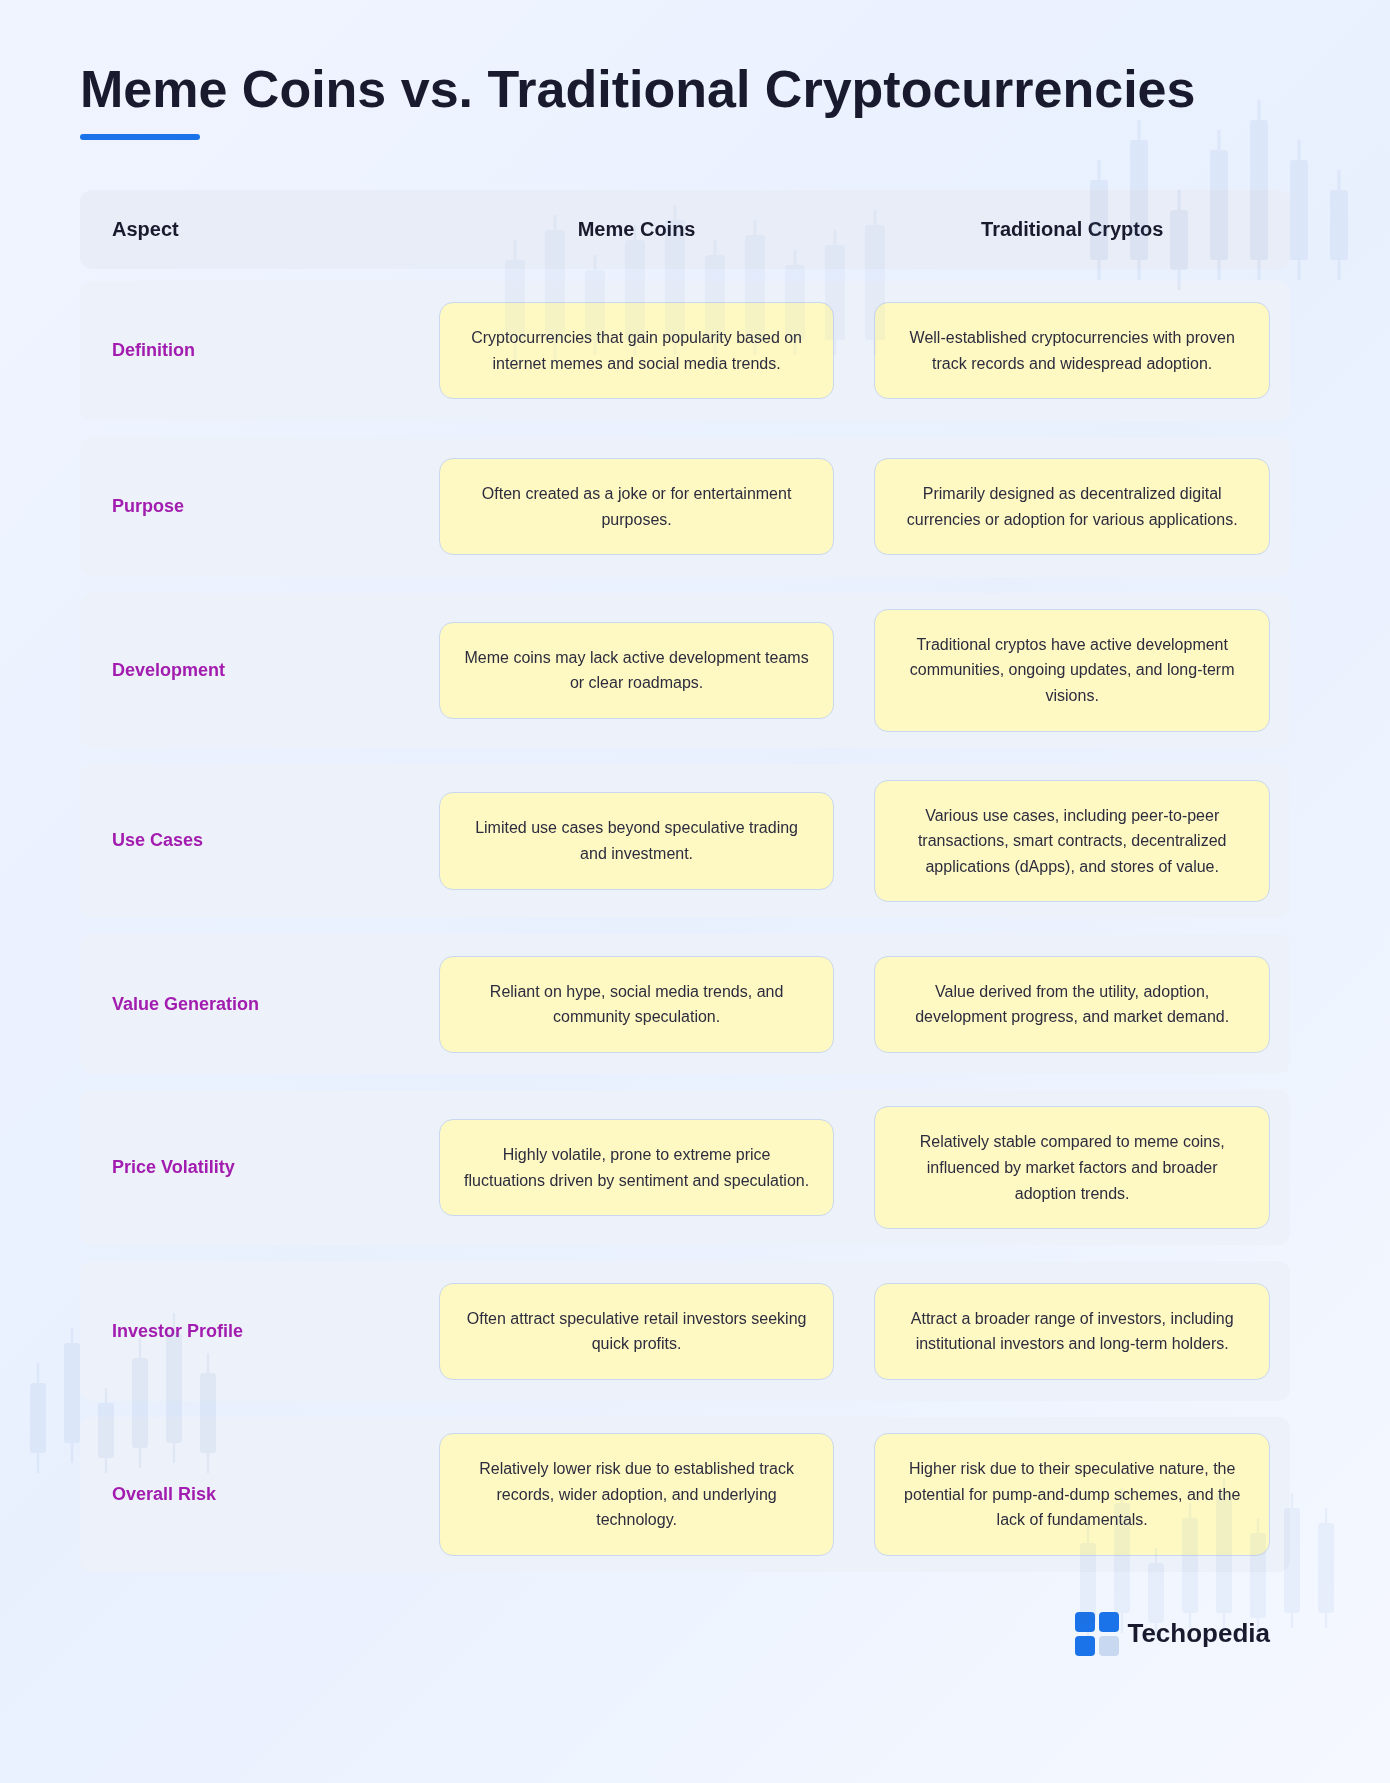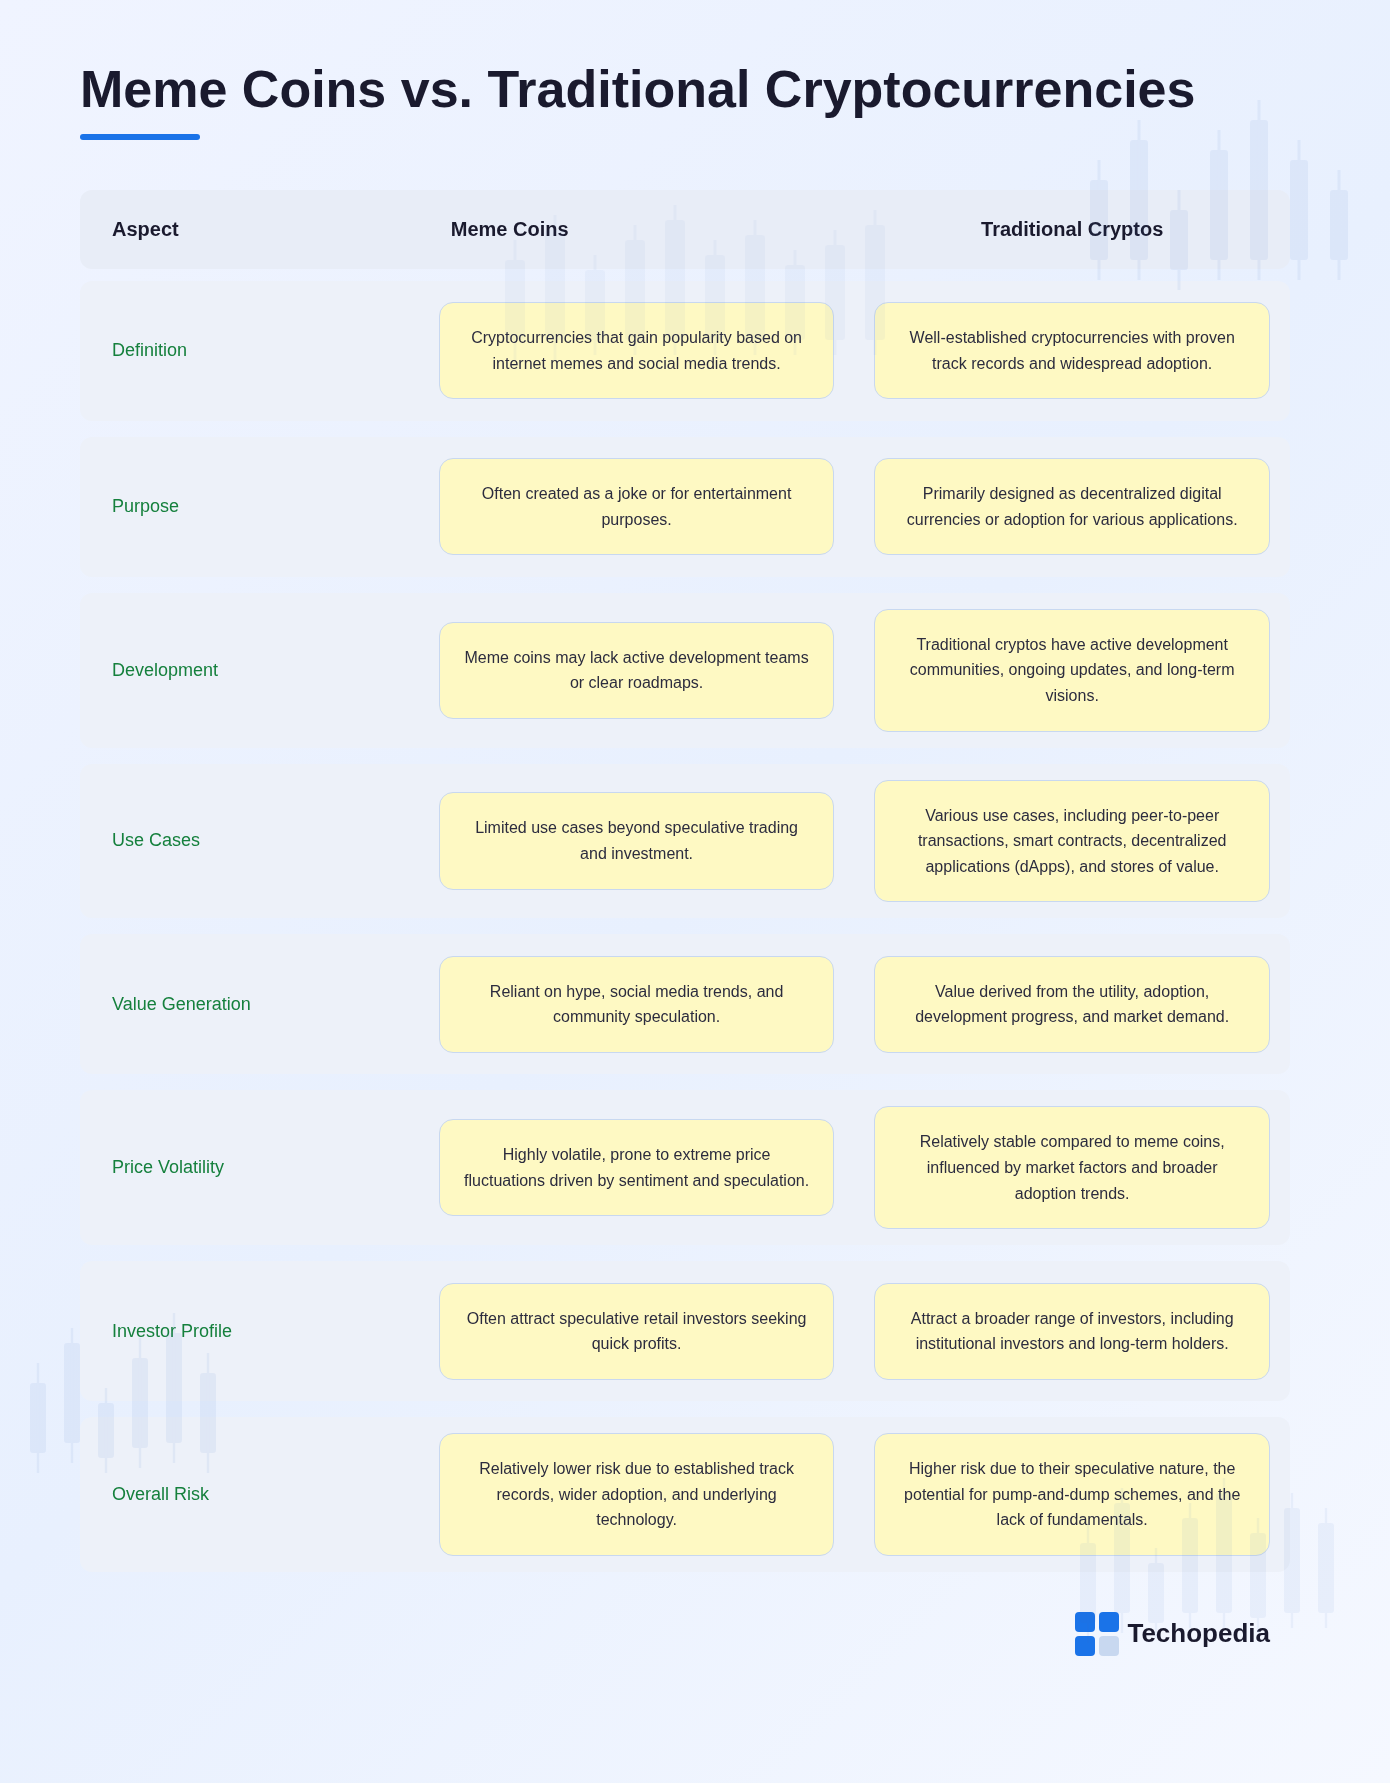--- a/index.html
+++ b/index.html
@@ -85,21 +85,21 @@
       padding: 28px 32px;
       display: flex;
       align-items: flex-start;
     }
     .col-meme-header {
       width: 36%;
       background: #e8edf7;
       padding: 28px 32px;
       display: flex;
       align-items: center;
-      justify-content: flex-start;
+      justify-content: center;
     }
     .col-trad-header {
       width: 36%;
       background: #e8edf7;
       border-radius: 0 12px 12px 0;
       padding: 28px 32px;
       display: flex;
       align-items: center;
       justify-content: center;
     }
@@ -120,22 +120,22 @@
     .col-aspect-cell {
       width: 28%;
       background: #edf1f9;
       border-radius: 12px 0 0 12px;
       padding: 28px 32px;
       display: flex;
       align-items: center;
     }
     .aspect-label {
       font-size: 18px;
-      font-weight: 400;
-      color: #15803d;
+      font-weight: 700;
+      color: #a21caf;
     }
 
     .col-data-cell {
       width: 36%;
       background: #edf1f9;
       padding: 16px 20px;
       display: flex;
       align-items: center;
       justify-content: center;
     }

